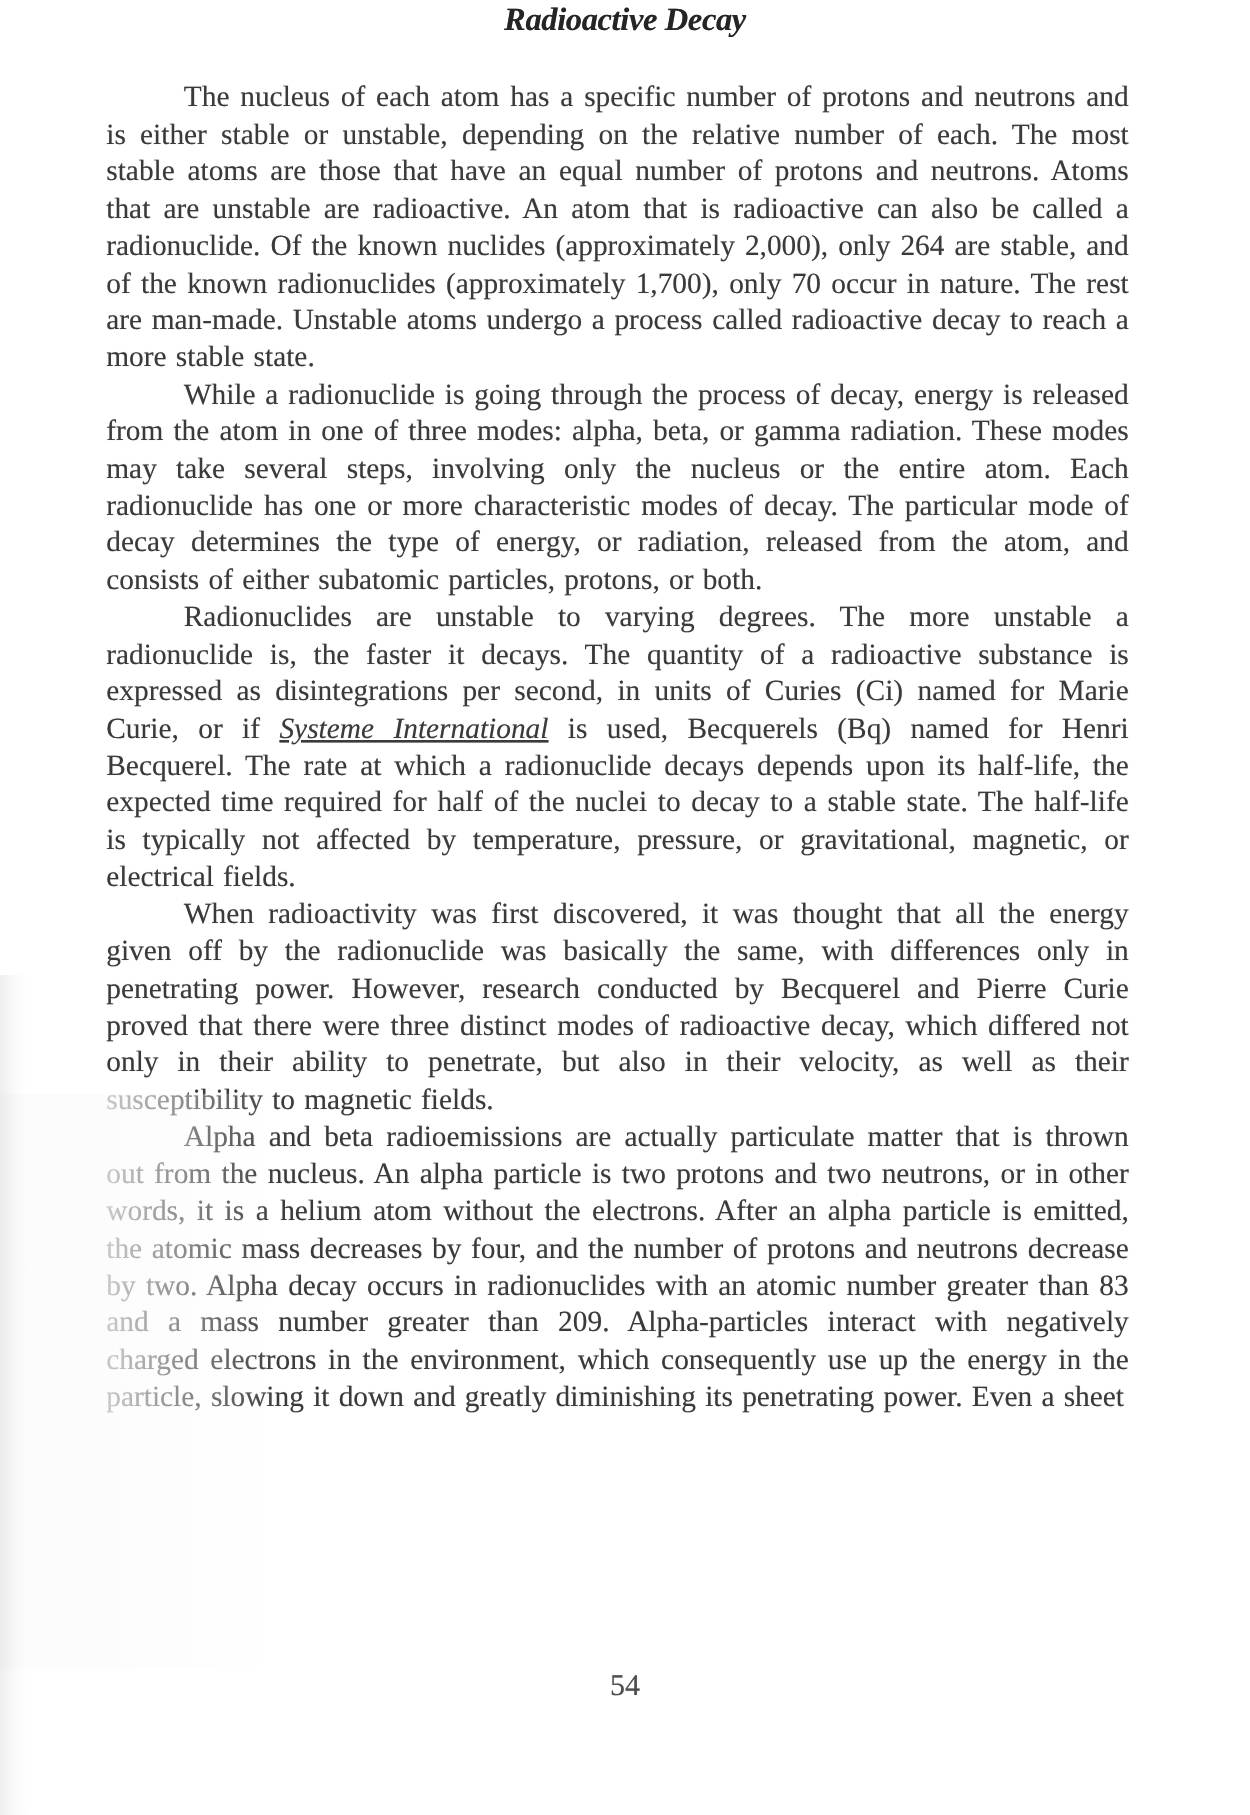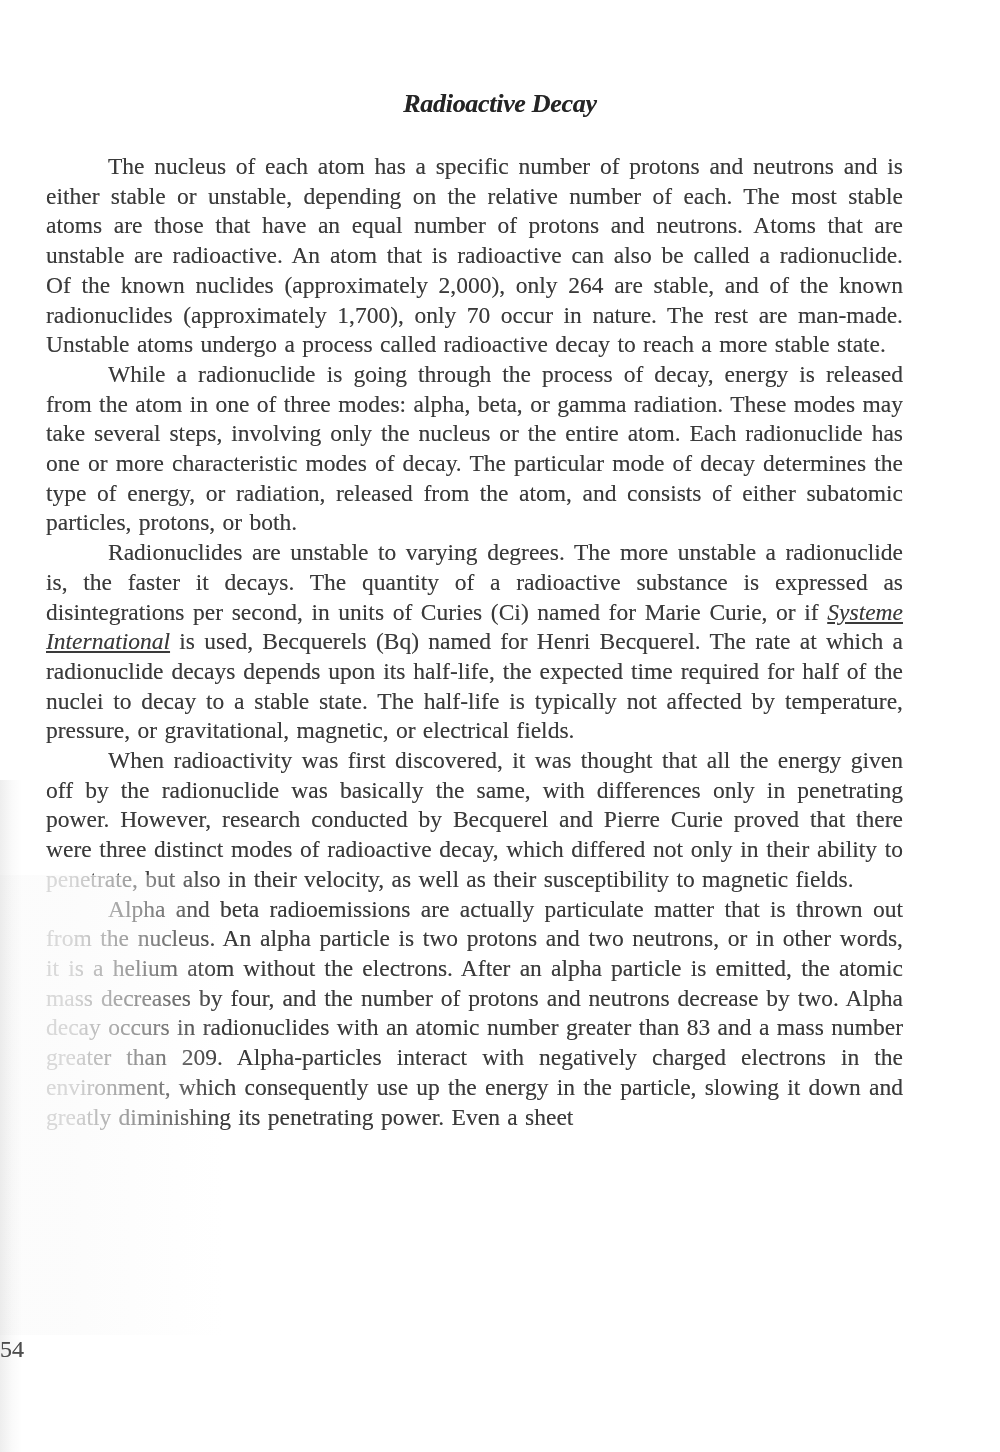--- a/index.html
+++ b/index.html
@@ -14,33 +14,32 @@
     overflow: hidden;
     font-family: "Liberation Serif", "DejaVu Serif", serif;
   }
   .page {
     position: absolute;
     inset: 0;
     background: #ffffff;
   }
   .page-title {
     margin: 0;
-    padding-top: 88px;
     text-align: center;
     font-size: 26px;
     line-height: 31px;
     font-weight: bold;
     font-style: italic;
     color: #252525;
     letter-spacing: -0.3px;
     text-shadow: 0 0 0.5px rgba(40,40,40,0.55);
   }
   .text-block {
     margin-top: 33px;
-    padding-left: 46px;
+    padding-left: 85px;
     padding-right: 97px;
   }
   .text-block p {
     margin: 0;
     font-size: 23.5px;
     line-height: 29.7px;
     color: #3a3a3a;
     text-align: justify;
     text-indent: 62px;
     word-spacing: 1.5px;
@@ -48,20 +47,21 @@
   }
   .text-block p em {
     font-style: italic;
     text-decoration: underline;
   }
   .page-number {
     position: absolute;
     top: 1336px;
     left: 0;
     width: 100%;
+    text-align: center;
     font-size: 24px;
     color: #4d4d4d;
     text-shadow: 0 0 0.6px rgba(80,80,80,0.5);
   }
   
   .scan-fade {
     position: absolute;
     top: 875px;
     left: 0;
     width: 235px;

